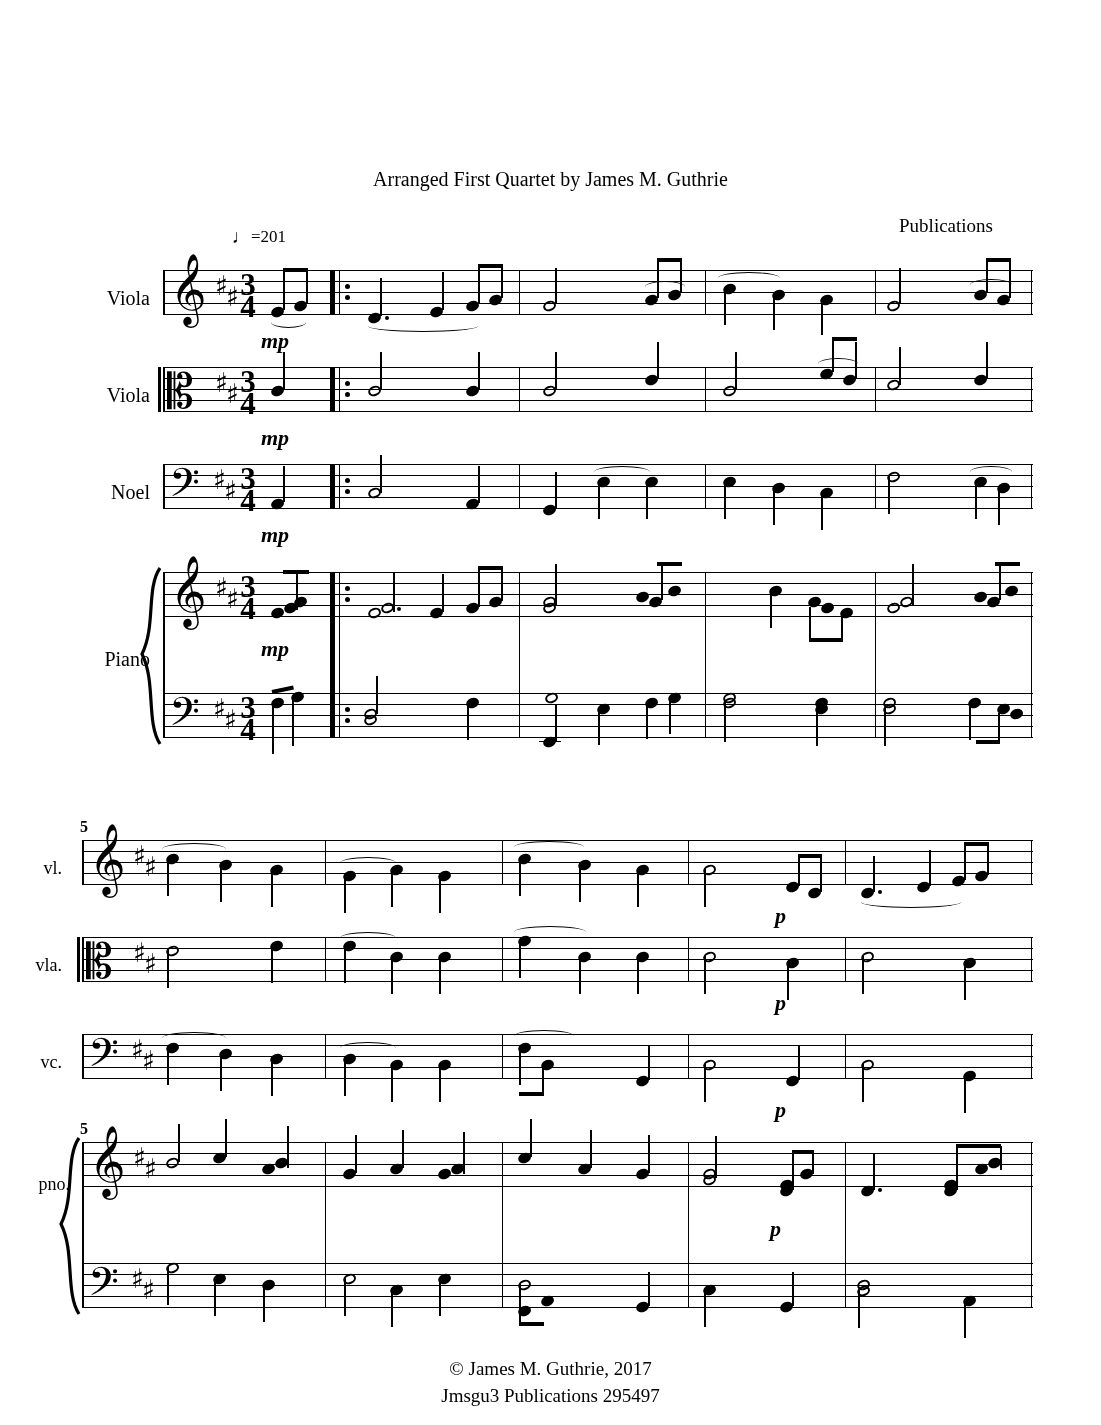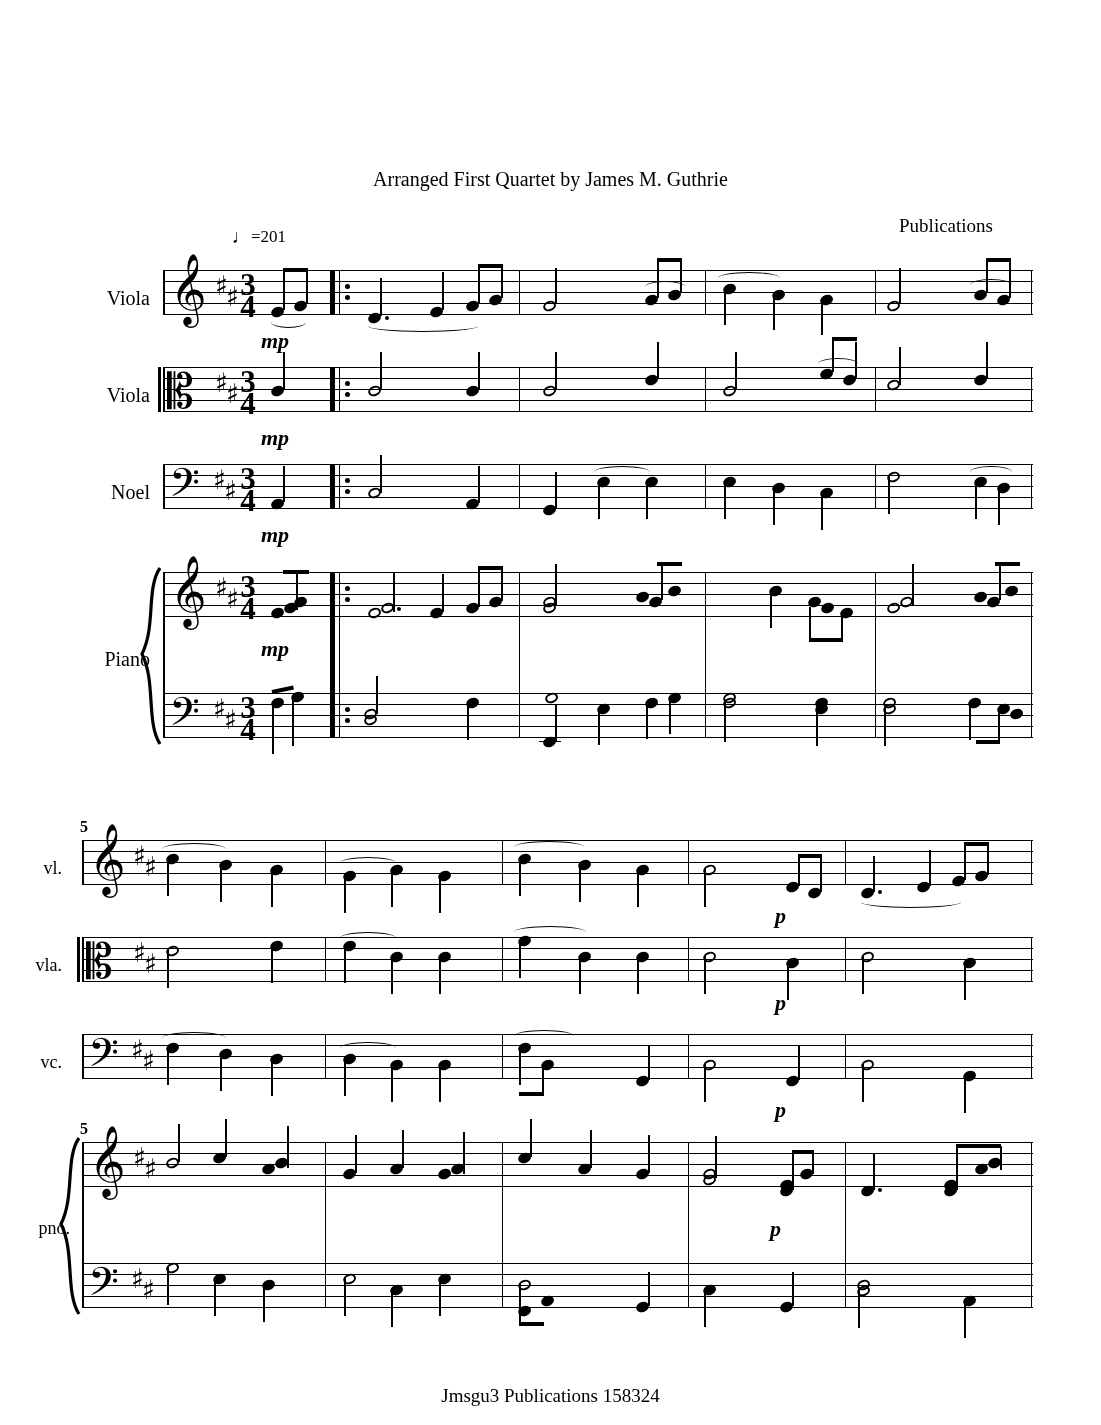--- a/index.html
+++ b/index.html
@@ -519,21 +519,21 @@
   </div>
 
   <div class="system">
 
     <div class="measure-num" style="top:818px; left:80px;">5</div>
     <div class="measure-num" style="top:1120px; left:80px;">5</div>
 
     <div class="instr-label small" style="top:858px; left:0px; width:62px;">vl.</div>
     <div class="instr-label small" style="top:955px; left:0px; width:62px;">vla.</div>
     <div class="instr-label small" style="top:1052px; left:0px; width:62px;">vc.</div>
-    <div class="instr-label small" style="top:1218px; left:0px; width:70px;">pno.</div>
+    <div class="instr-label small" style="top:1174px; left:0px; width:70px;">pno.</div>
 
     <div class="staff" style="top:840px; left:82px; width:951px;"></div>
     <div class="staff" style="top:937px; left:82px; width:951px;"></div>
     <div class="staff" style="top:1034px; left:82px; width:951px;"></div>
     <div class="staff" style="top:1142px; left:82px; width:951px;"></div>
     <div class="staff" style="top:1263px; left:82px; width:951px;"></div>
 
     <div class="barline systemstart" style="top:840px; left:82px; height:45px;"></div>
     <div class="barline systemstart" style="top:937px; left:82px; height:45px;"></div>
     <div class="barline systemstart" style="top:1034px; left:82px; height:45px;"></div>
@@ -776,14 +776,15 @@
     <div class="nh" style="top:1302px; left:780px;"></div>
     <div class="stem" style="top:1272px; left:792px; height:34px;"></div>
 
     <div class="nh open" style="top:1280px; left:857px;"></div>
     <div class="nh open" style="top:1286px; left:857px;"></div>
     <div class="stem" style="top:1290px; left:858px; height:38px;"></div>
     <div class="nh" style="top:1296px; left:963px;"></div>
     <div class="stem" style="top:1300px; left:964px; height:38px;"></div>
   </div>
 
-  <div class="footer-2">Jmsgu3 Publications 158324</div>
+  <div class="footer-1">© James M. Guthrie, 2017</div>
+  <div class="footer-2">Jmsgu3 Publications 295497</div>
 </div>
 
 </body></html>

